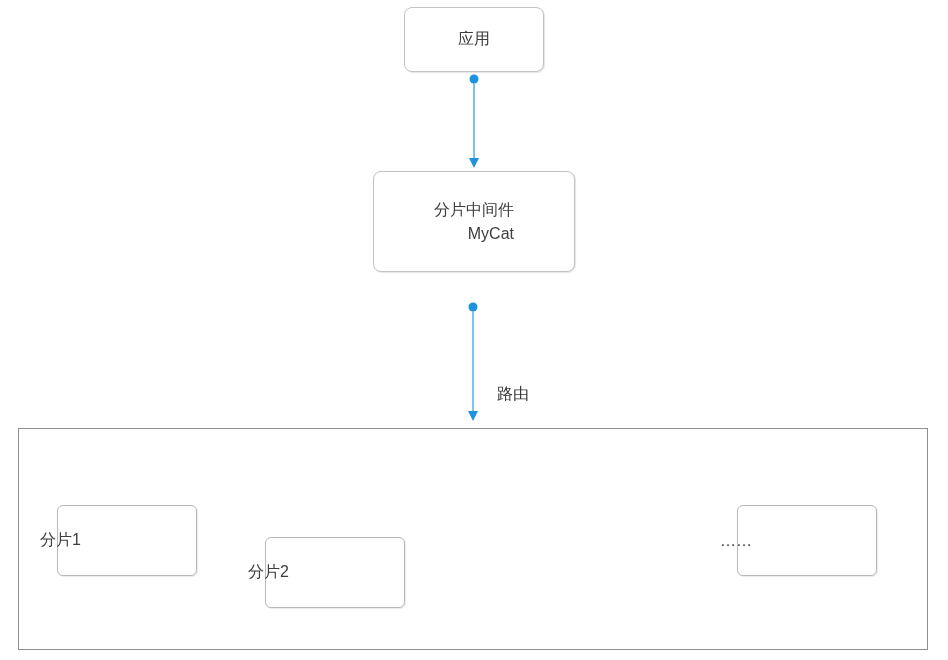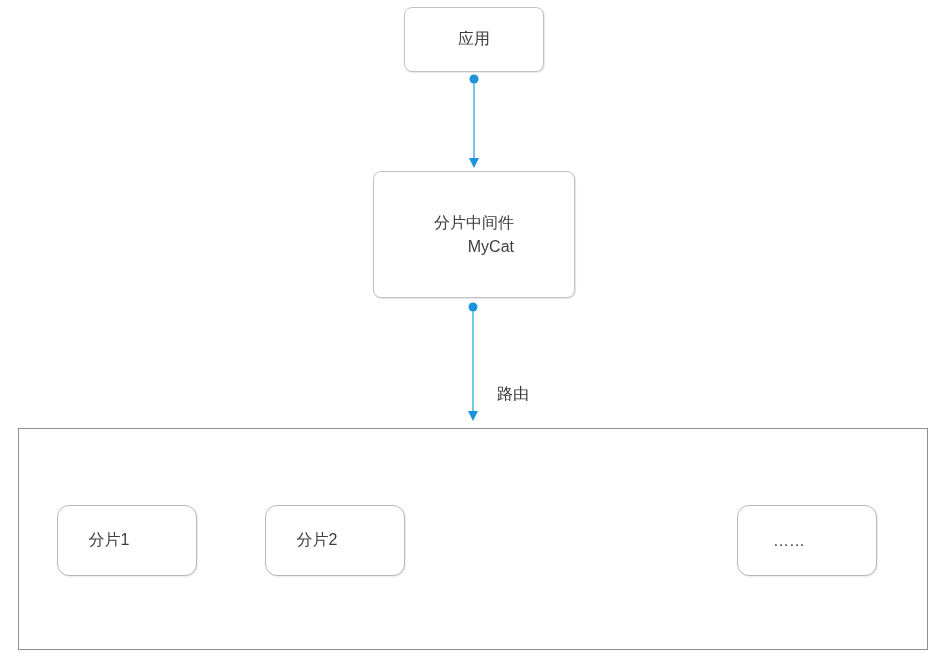--- a/index.html
+++ b/index.html
@@ -22,48 +22,47 @@
     box-shadow: 1px 1px 1px rgba(0,0,0,0.10);
     display: flex;
     align-items: center;
     justify-content: center;
     color: #3d3d3d;
     font-size: 16px;
     text-align: right;
   }
 
   .node-app    { left: 404px; top: 7px;   width: 140px; height: 65px; }
-  .node-mycat  { left: 373px; top: 171px; width: 202px; height: 127px; line-height: 24px; }
+  .node-mycat  { left: 373px; top: 171px; width: 202px; height: 101px; line-height: 24px; }
 
   .shard-container {
     position: absolute;
     left: 18px; top: 428px;
     width: 910px; height: 222px;
     background: #ffffff;
     border: 1px solid #8f8f8f;
   }
 
   .shard {
     position: absolute;
     top: 505px;
     width: 140px; height: 71px;
     background: #ffffff;
     border: 1px solid #b8b8b8;
-    border-radius: 12px;
+    border-radius: 6px;
     box-shadow: 1px 1px 1px rgba(0,0,0,0.08);
     display: flex;
     align-items: center;
-    justify-content: center;
     color: #3d3d3d;
     font-size: 16px;
   }
   .shard .shard-label { transform: translateX(-18px); }
 
   .shard-1 { left: 57px; }
-  .shard-2 { left: 265px; }
+  .shard-2 { left: 265px; margin-top: 32px; }
   .shard-3 { left: 520px; }
   .shard-4 { left: 737px; }
 
   .edge-layer {
     position: absolute;
     left: 0; top: 0;
     width: 948px; height: 660px;
     pointer-events: none;
   }
 

